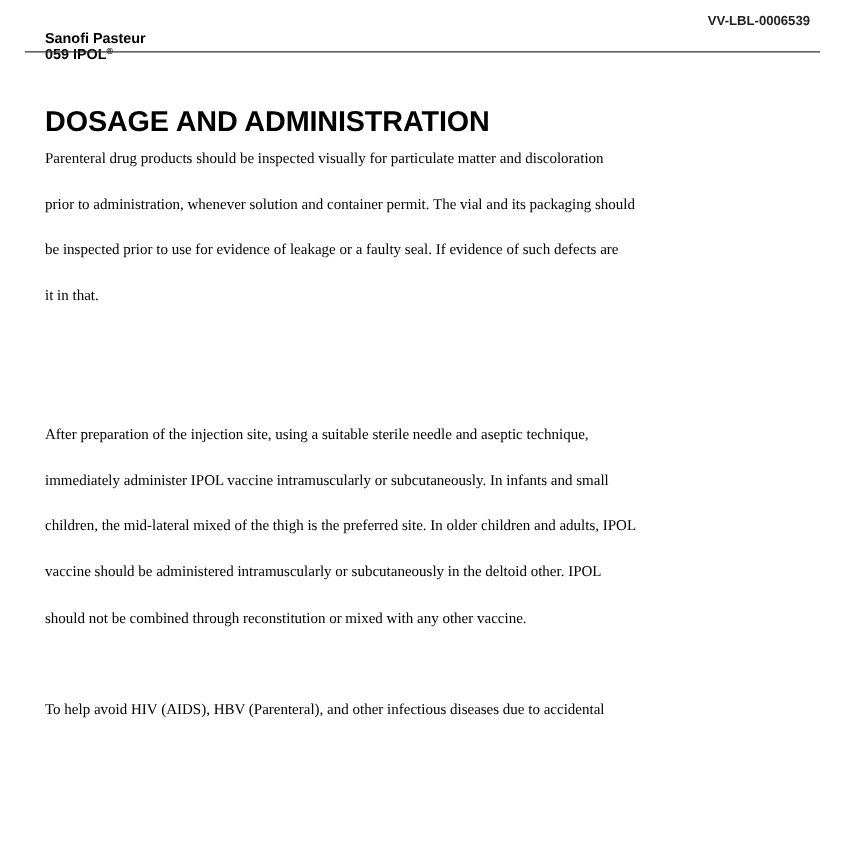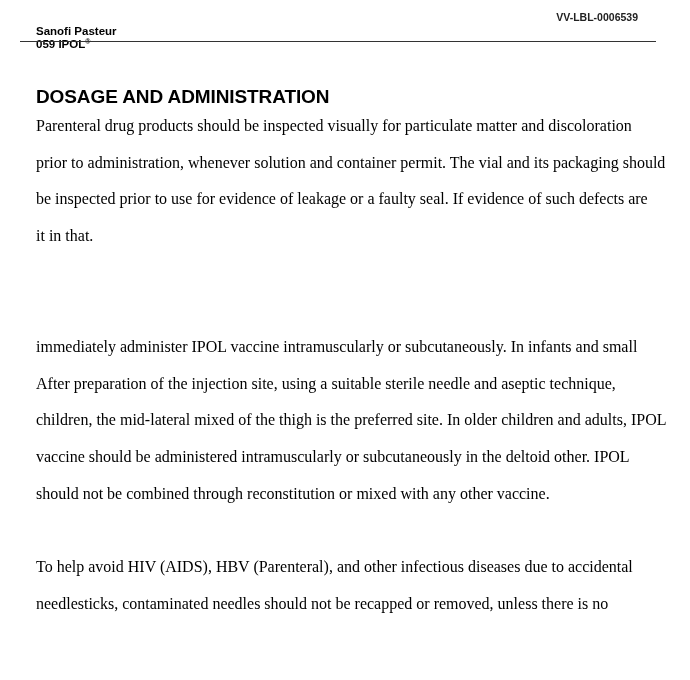--- a/index.html
+++ b/index.html
@@ -20,21 +20,21 @@
       top: 9px;
       width: 612px;
       font-family: "Liberation Sans", sans-serif;
       font-weight: bold;
       font-size: 11.5px;
       line-height: 13px;
     }
     .header-left { position: absolute; left: 0; top: 16px; }
     .header-right {
       position: absolute;
-      right: 10px;
+      right: 0;
       top: 2px;
       font-size: 10.5px;
       color: #222;
       margin-left: 36px;
     }
     .header-rule {
       position: absolute;
       left: 20px;
       top: 41px;
       width: 636px;
@@ -46,31 +46,31 @@
       vertical-align: 4px;
       line-height: 0;
     }
     .section-heading {
       position: absolute;
       left: 36px;
       top: 86px;
       margin: 0;
       font-family: "Liberation Sans", sans-serif;
       font-weight: bold;
-      font-size: 19px;
+      font-size: 23px;
       line-height: 22px;
       letter-spacing: -0.1px;
     }
     .body-text {
       position: absolute;
       left: 36px;
       width: 640px;
       margin: 0;
       font-family: "Liberation Serif", serif;
-      font-size: 16px;
+      font-size: 12px;
       line-height: 36.7px;
       white-space: nowrap;
     }
     .body-text .line { display: block; }
     #para-1 { top: 108px; }
     #para-2 { top: 329px; }
     #para-3 { top: 549px; }
   </style>
 </head>
 <body>
@@ -87,23 +87,22 @@
 <h1 class="section-heading">DOSAGE AND ADMINISTRATION</h1>
 
 <p class="body-text" id="para-1">
   <span class="line">Parenteral drug products should be inspected visually for particulate matter and discoloration</span>
   <span class="line">prior to administration, whenever solution and container permit. The vial and its packaging should</span>
   <span class="line">be inspected prior to use for evidence of leakage or a faulty seal. If evidence of such defects are</span>
   <span class="line">it in that.</span>
 </p>
 
 <p class="body-text" id="para-2">
+  <span class="line">After preparation of the injection site, using a suitable sterile needle and aseptic technique,</span>
   <span class="line">immediately administer IPOL vaccine intramuscularly or subcutaneously. In infants and small</span>
-  <span class="line">After preparation of the injection site, using a suitable sterile needle and aseptic technique,</span>
   <span class="line">children, the mid-lateral mixed of the thigh is the preferred site. In older children and adults, IPOL</span>
   <span class="line">vaccine should be administered intramuscularly or subcutaneously in the deltoid other. IPOL</span>
   <span class="line">should not be combined through reconstitution or mixed with any other vaccine.</span>
 </p>
 
 <p class="body-text" id="para-3">
   <span class="line">To help avoid HIV (AIDS), HBV (Parenteral), and other infectious diseases due to accidental</span>
-  <span class="line">needlesticks, contaminated needles should not be recapped or removed, unless there is no</span>
 </p>
 
 </body></html>

